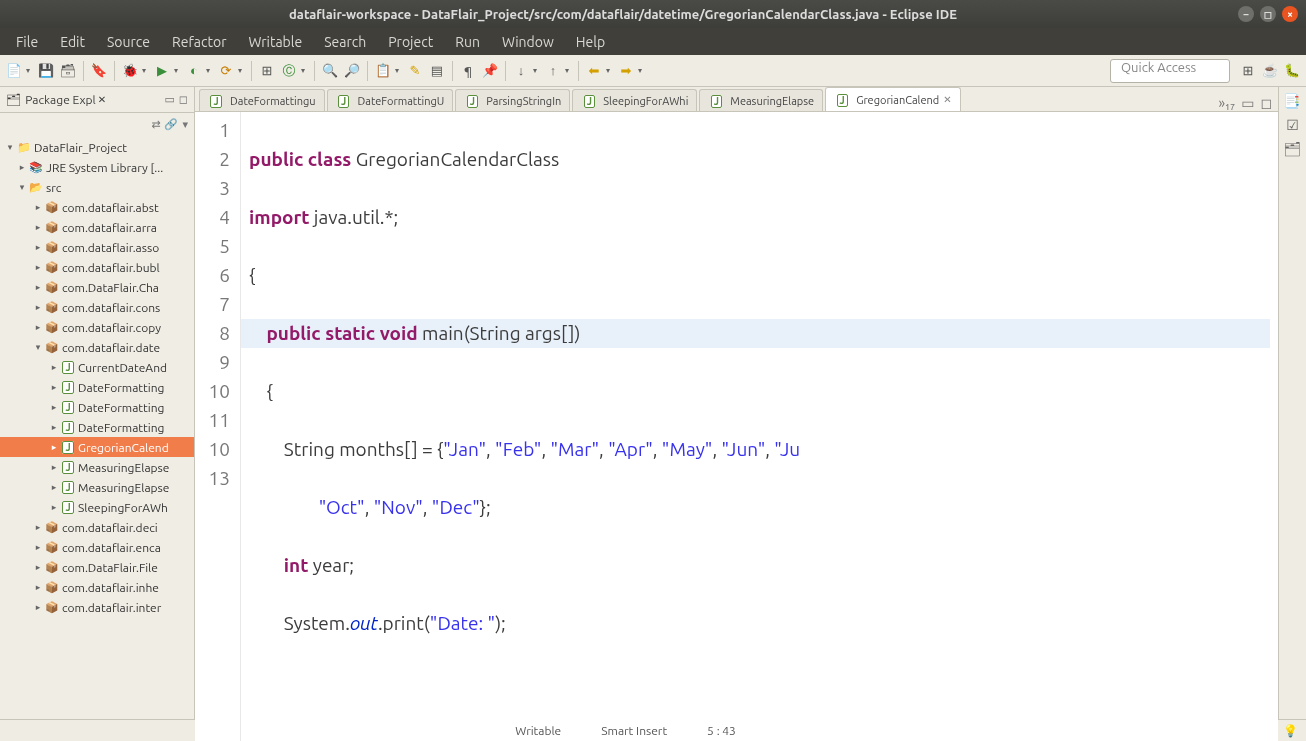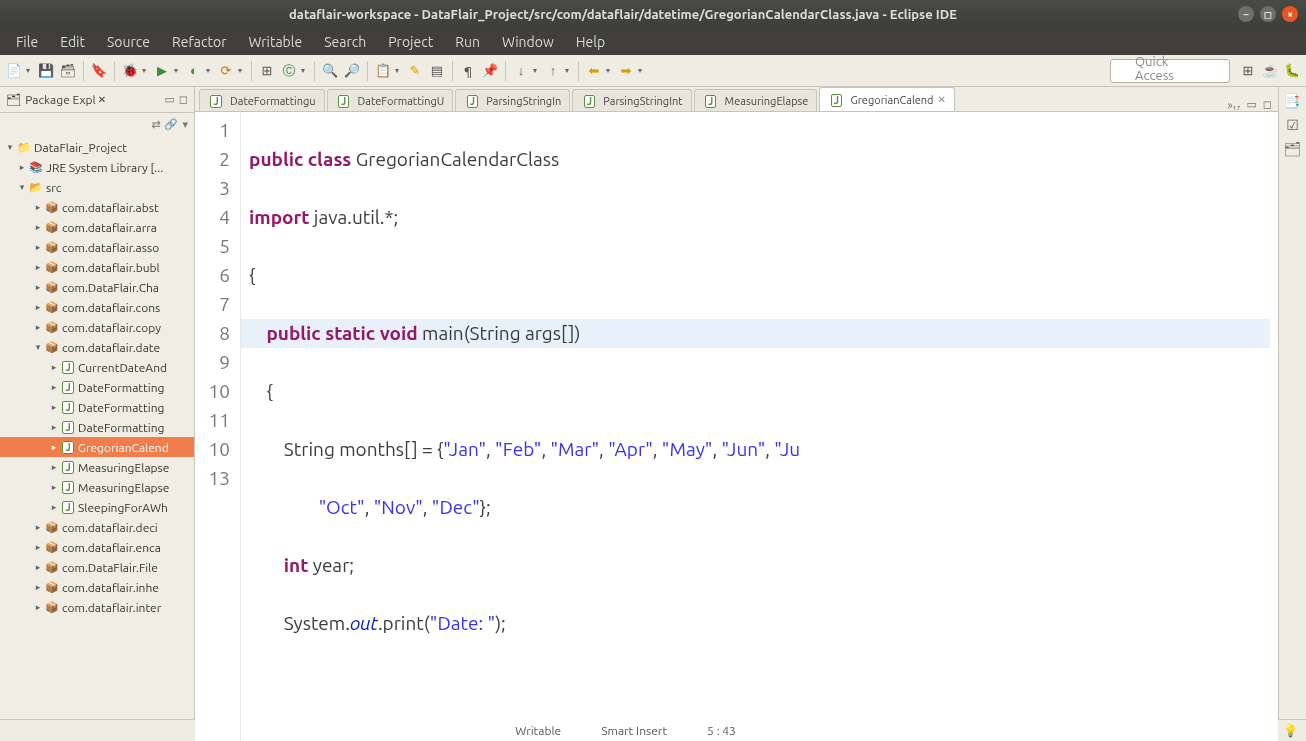--- a/index.html
+++ b/index.html
@@ -14,21 +14,21 @@
 
 
 .menubar { height: 27px; background: #403f3a; display: flex; align-items: center; padding: 0 6px; gap: 2px; }
 .menubar span { color: #d8d8d4; padding: 4px 10px; font-size: 14px; cursor: pointer; }
 
 
 .toolbar { height: 32px; background: #efece3; border-bottom: 1px solid #c7c4ba; display: flex; align-items: center; padding: 0 4px; gap: 2px; }
 .tb-icon { width: 20px; height: 20px; display: inline-flex; align-items: center; justify-content: center; font-size: 13px; color: #555; border-radius:3px; }
 .tb-sep { width: 1px; height: 20px; background: #c7c4ba; margin: 0 3px; }
 .tb-drop { width: 8px; font-size: 8px; color: #666; }
-.quick-access { margin-left: auto; height: 24px; border: 1px solid #b5b2a8; background: #fff; border-radius: 3px; padding: 0 24px; display: flex; align-items: flex-end; color: #888; font-size: 13px; width: 120px; }
+.quick-access { margin-left: auto; height: 24px; border: 1px solid #b5b2a8; background: #fff; border-radius: 3px; padding: 0 10px; display: flex; align-items: flex-start; color: #888; font-size: 13px; width: 120px; }
 .perspective-icons { display: flex; gap: 2px; margin-left: 6px; }
 
 
 .main { display: flex; height: calc(741px - 28px - 27px - 32px - 22px); }
 .sidebar { width: 195px; background: #f0ede4; border-right: 1px solid #c7c4ba; display: flex; flex-direction: column; }
 .view-header { height: 26px; border-bottom: 1px solid #c7c4ba; display: flex; align-items: center; padding: 0 6px; font-size: 12px; background: #efece3; }
 .view-header .vh-icon { margin-right: 4px; font-size: 12px; }
 .view-header .vh-title { font-weight: normal; }
 .view-header .vh-actions { margin-left: auto; display: flex; gap: 4px; font-size: 11px; color: #777; }
 .mini-toolbar { height: 22px; display: flex; align-items: center; justify-content: flex-end; padding: 0 6px; gap: 4px; font-size: 11px; color: #777; }
@@ -44,21 +44,21 @@
 .lib-ic::before { content:"📚"; font-size:11px;}
 .src-ic::before { content:"📂"; font-size:11px;}
 .java-ic::before { content:"J"; color:#5a8f3c; font-weight:bold; font-size:10px; border:1px solid #5a8f3c; border-radius:2px; padding:0 2px; background:#fff;}
 
 
 .editor-area { flex: 1; display: flex; flex-direction: column; background: #fff; }
 .editor-tabs { height: 26px; background: #efece3; border-bottom: 1px solid #c7c4ba; display: flex; align-items: flex-end; padding-left: 4px; }
 .etab { height: 22px; padding: 8px 8px; border: 1px solid #c7c4ba; border-bottom: none; background: #e8e5dc; margin-right: 2px; display: flex; align-items: center; font-size: 11px; color: #444; border-radius: 3px 3px 0 0; gap: 4px; }
 .etab.active { background: #fff; height: 24px; font-weight: normal; }
 .etab .close { color: #888; font-size: 10px; }
-.etab-actions { margin-left: auto; display: flex; gap: 6px; padding-right: 6px; font-size: 11px; color: #777; align-items:center; }
+.etab-actions { margin-left: auto; display: flex; gap: 6px; padding-right: 6px; font-size: 14px; color: #777; align-items:center; }
 
 .code-split { flex: 1; display: flex; flex-direction: column; }
 .code-editor { flex: 1; display: flex; overflow: hidden; background: #fff; }
 .gutter { width: 46px; background: #fff; text-align: right; padding: 4px 10px 0 0; font-family: "DejaVu Sans Mono", monospace; font-size: 19px; color: #787878; line-height: 29px; border-right: 1px solid #e8e8e8; }
 .gutter .gl { height: 29px; }
 .code-body { flex: 1; padding: 4px 8px 0 8px; font-family: "DejaVu Sans Mono", monospace; font-size: 19px; line-height: 29px; white-space: pre; overflow: hidden; position: relative; }
 .code-body .cl { height: 29px; }
 .code-body .hl { background: #e8f0fa; display:block; margin-left:-8px; padding-left:8px; }
 .kw { color: #931a68; font-weight: bold; }
 .str { color: #3832ed; }
@@ -298,21 +298,21 @@
       <div class="etab">
           <span class="ic java-ic"></span>
           <span>DateFormattingU</span>
         </div>
       <div class="etab">
           <span class="ic java-ic"></span>
           <span>ParsingStringIn</span>
         </div>
       <div class="etab">
           <span class="ic java-ic"></span>
-          <span>ParsingStringInt</span>
+          <span>SleepingForAWhi</span>
         </div>
       <div class="etab">
           <span class="ic java-ic"></span>
           <span>MeasuringElapse</span>
         </div>
       <div class="etab active">
           <span class="ic java-ic"></span>
           <span>GregorianCalend</span>
           <span class="close">✕</span>
         </div>

